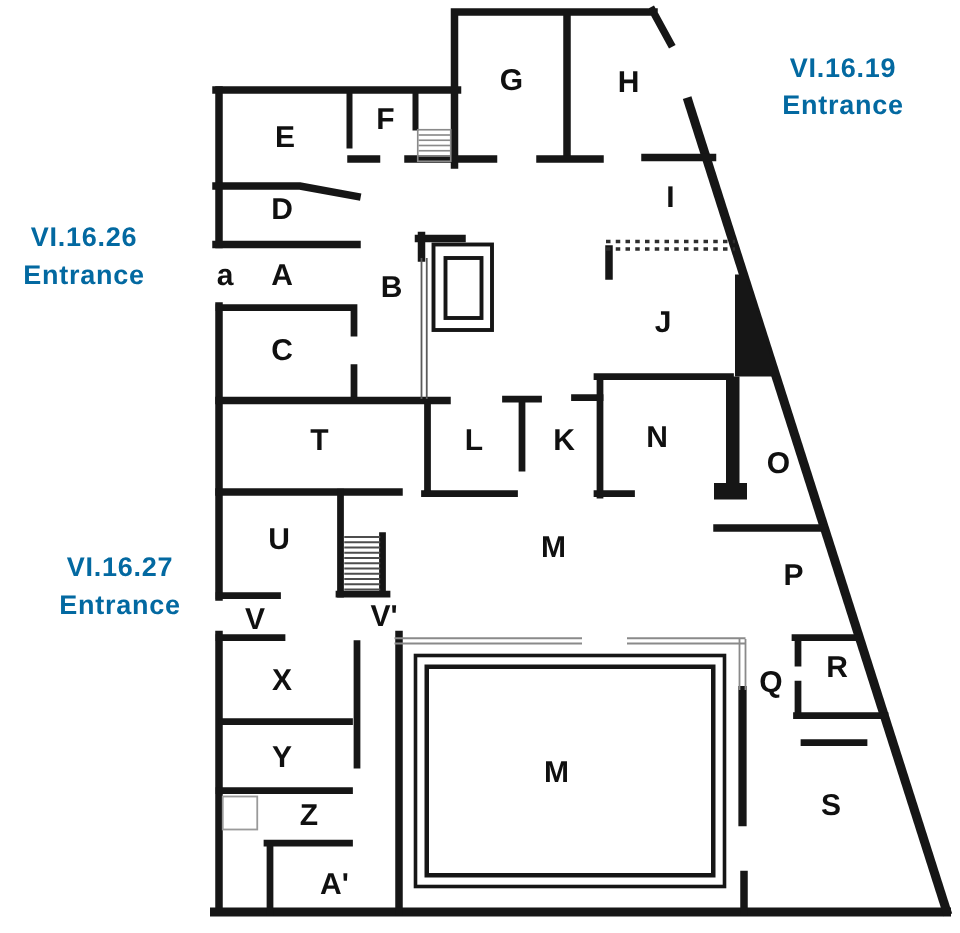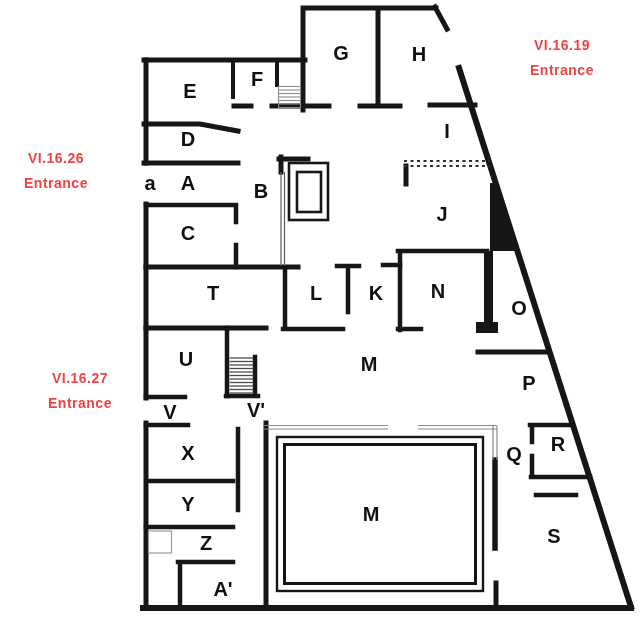--- a/index.html
+++ b/index.html
@@ -3,21 +3,21 @@
 <meta charset="utf-8">
 <style>
   html,body { margin:0; padding:0; background:#ffffff; }
   .stage {
     position:relative; width:640px; height:622px; background:#ffffff;
     font-family:"Liberation Sans", sans-serif; overflow:hidden;
   }
   .stage svg { position:absolute; left:0; top:0; }
   .entrance {
     position:absolute; text-align:center; font-weight:bold;
-    font-size:14px; line-height:25px; color:#ef4444; letter-spacing:0.5px;
+    font-size:18px; line-height:25px; color:#0369a1; letter-spacing:0.5px;
     white-space:nowrap;
   }
   .entrance span { display:block; }
   #ent19 { left:502px; top:33px;  width:120px; }
   #ent26 { left:0px;   top:146px; width:112px;text-align:center; }
   #ent27 { left:0px;   top:366px; width:112px;padding-left:24px; }
   .room-label {
     font-family:"Liberation Sans", sans-serif;
     font-size:20px; font-weight:bold; fill:#101010; text-anchor:middle;
   }

